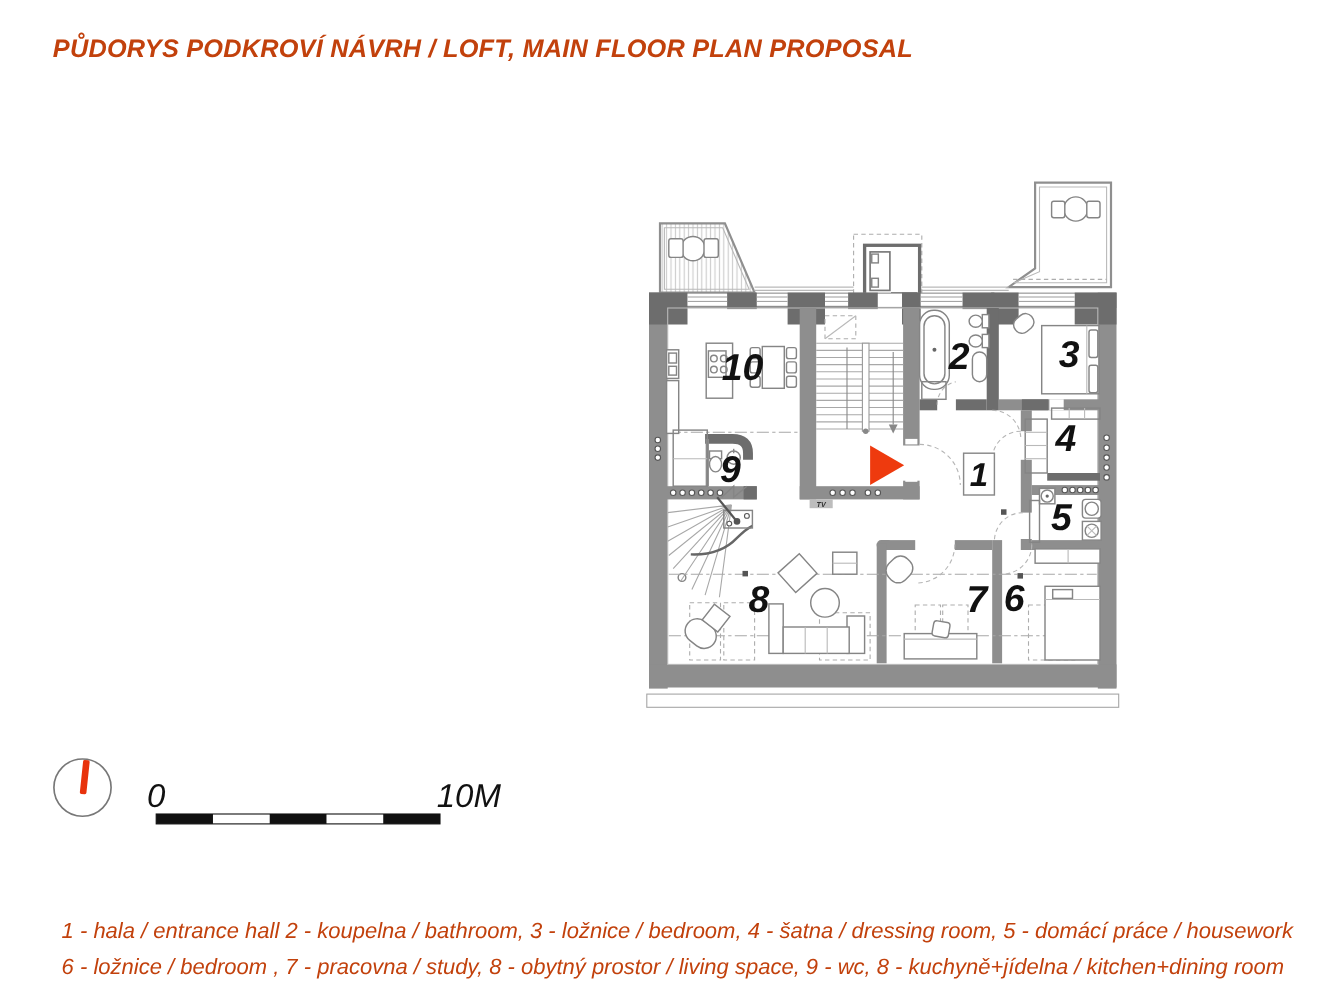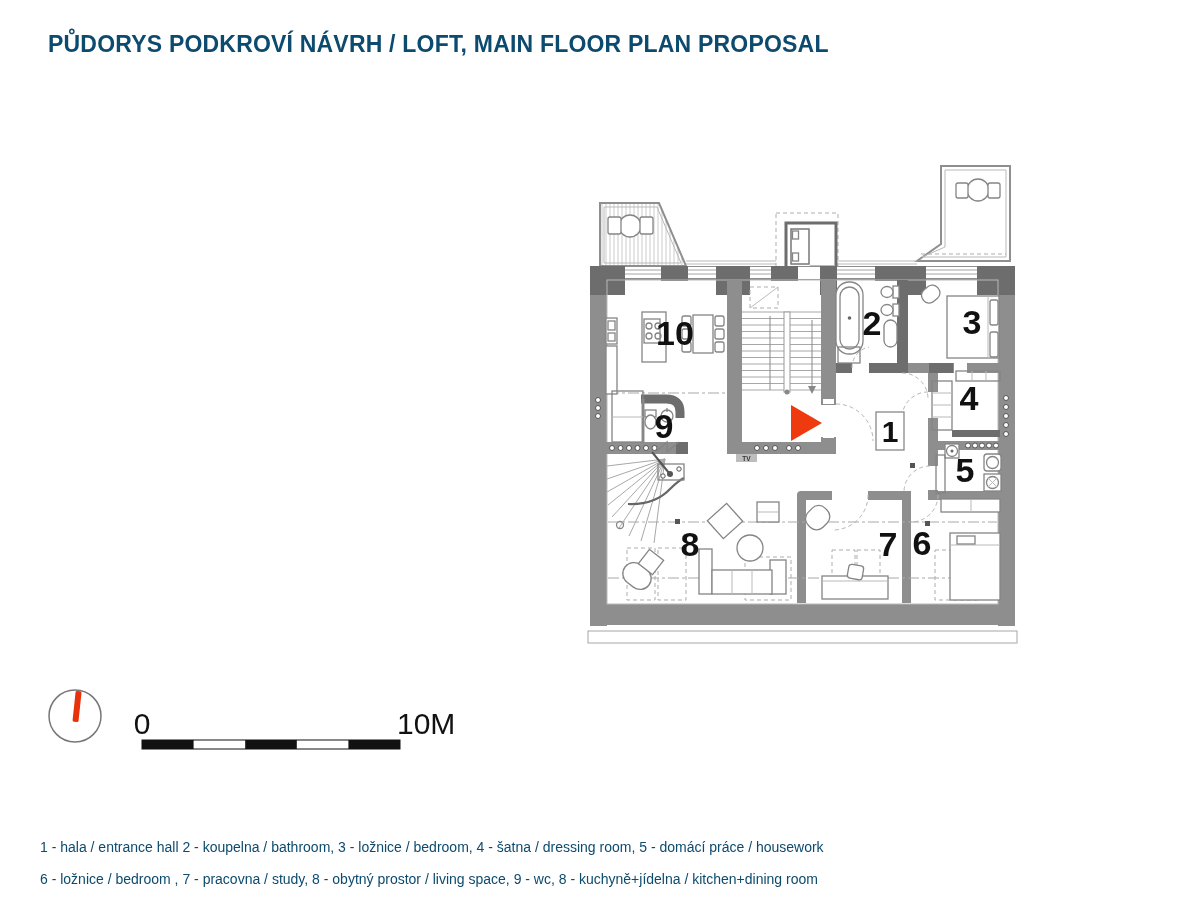--- a/index.html
+++ b/index.html
@@ -1,19 +1,19 @@
 <!DOCTYPE html>
 <html style="--wall: #8e8e8e; --wallD: #6d6d6d;"><head>
 <meta charset="utf-8">
 <style>
   html,body{margin:0;padding:0;background:#fff;}
   .page{position:relative;width:1200px;height:900px;background:#fff;overflow:hidden;
-        font-family:"Liberation Sans",sans-serif;color:#0c4a6e;}
+        font-family:"Liberation Sans",sans-serif;color:#c2410c;font-style:italic;}
   .title{position:absolute;left:48px;top:31px;font-size:23px;font-weight:700;letter-spacing:.2px;white-space:nowrap;}
-  .legend{position:absolute;left:40px;top:831px;font-size:14px;line-height:32px;white-space:nowrap;}
+  .legend{position:absolute;left:56px;top:831px;font-size:20px;line-height:32px;white-space:nowrap;}
   svg{position:absolute;left:0;top:0;}
   .wall{fill:var(--wall,#8e8e8e);}
   .wallD{fill:var(--wallD,#6d6d6d);}
   .furn{fill:#fff;stroke:#858585;stroke-width:1.3;}
   .furnN{fill:none;stroke:#858585;stroke-width:1.3;}
   .thin{fill:none;stroke:#b9b9b9;stroke-width:1;}
   .glz{stroke:#9a9a9a;stroke-width:.9;}
   .door{fill:none;stroke:#b5b5b5;stroke-width:1;stroke-dasharray:4 3;}
   .dash{fill:none;stroke:#adadad;stroke-width:1;stroke-dasharray:4 3;}
   .axis{fill:none;stroke:#a8a8a8;stroke-width:1;stroke-dasharray:11 3 3 3;}

